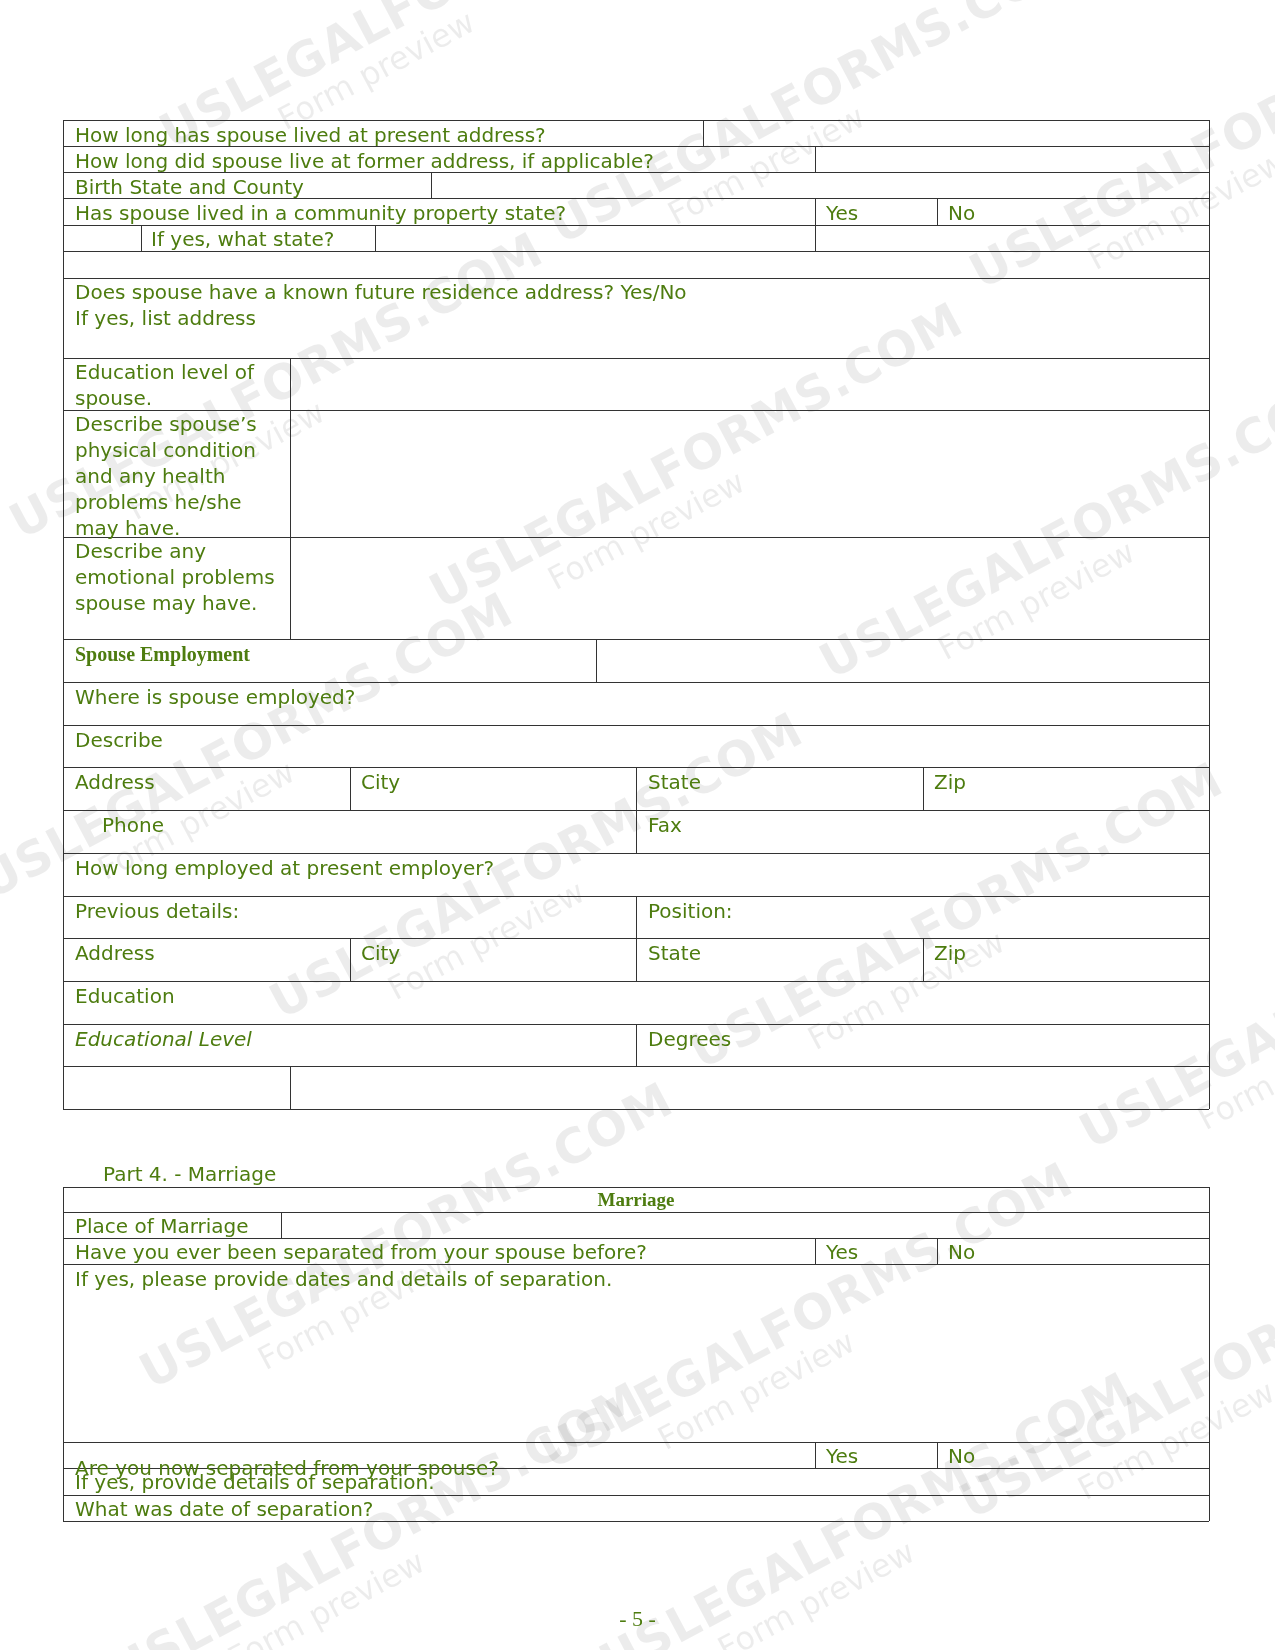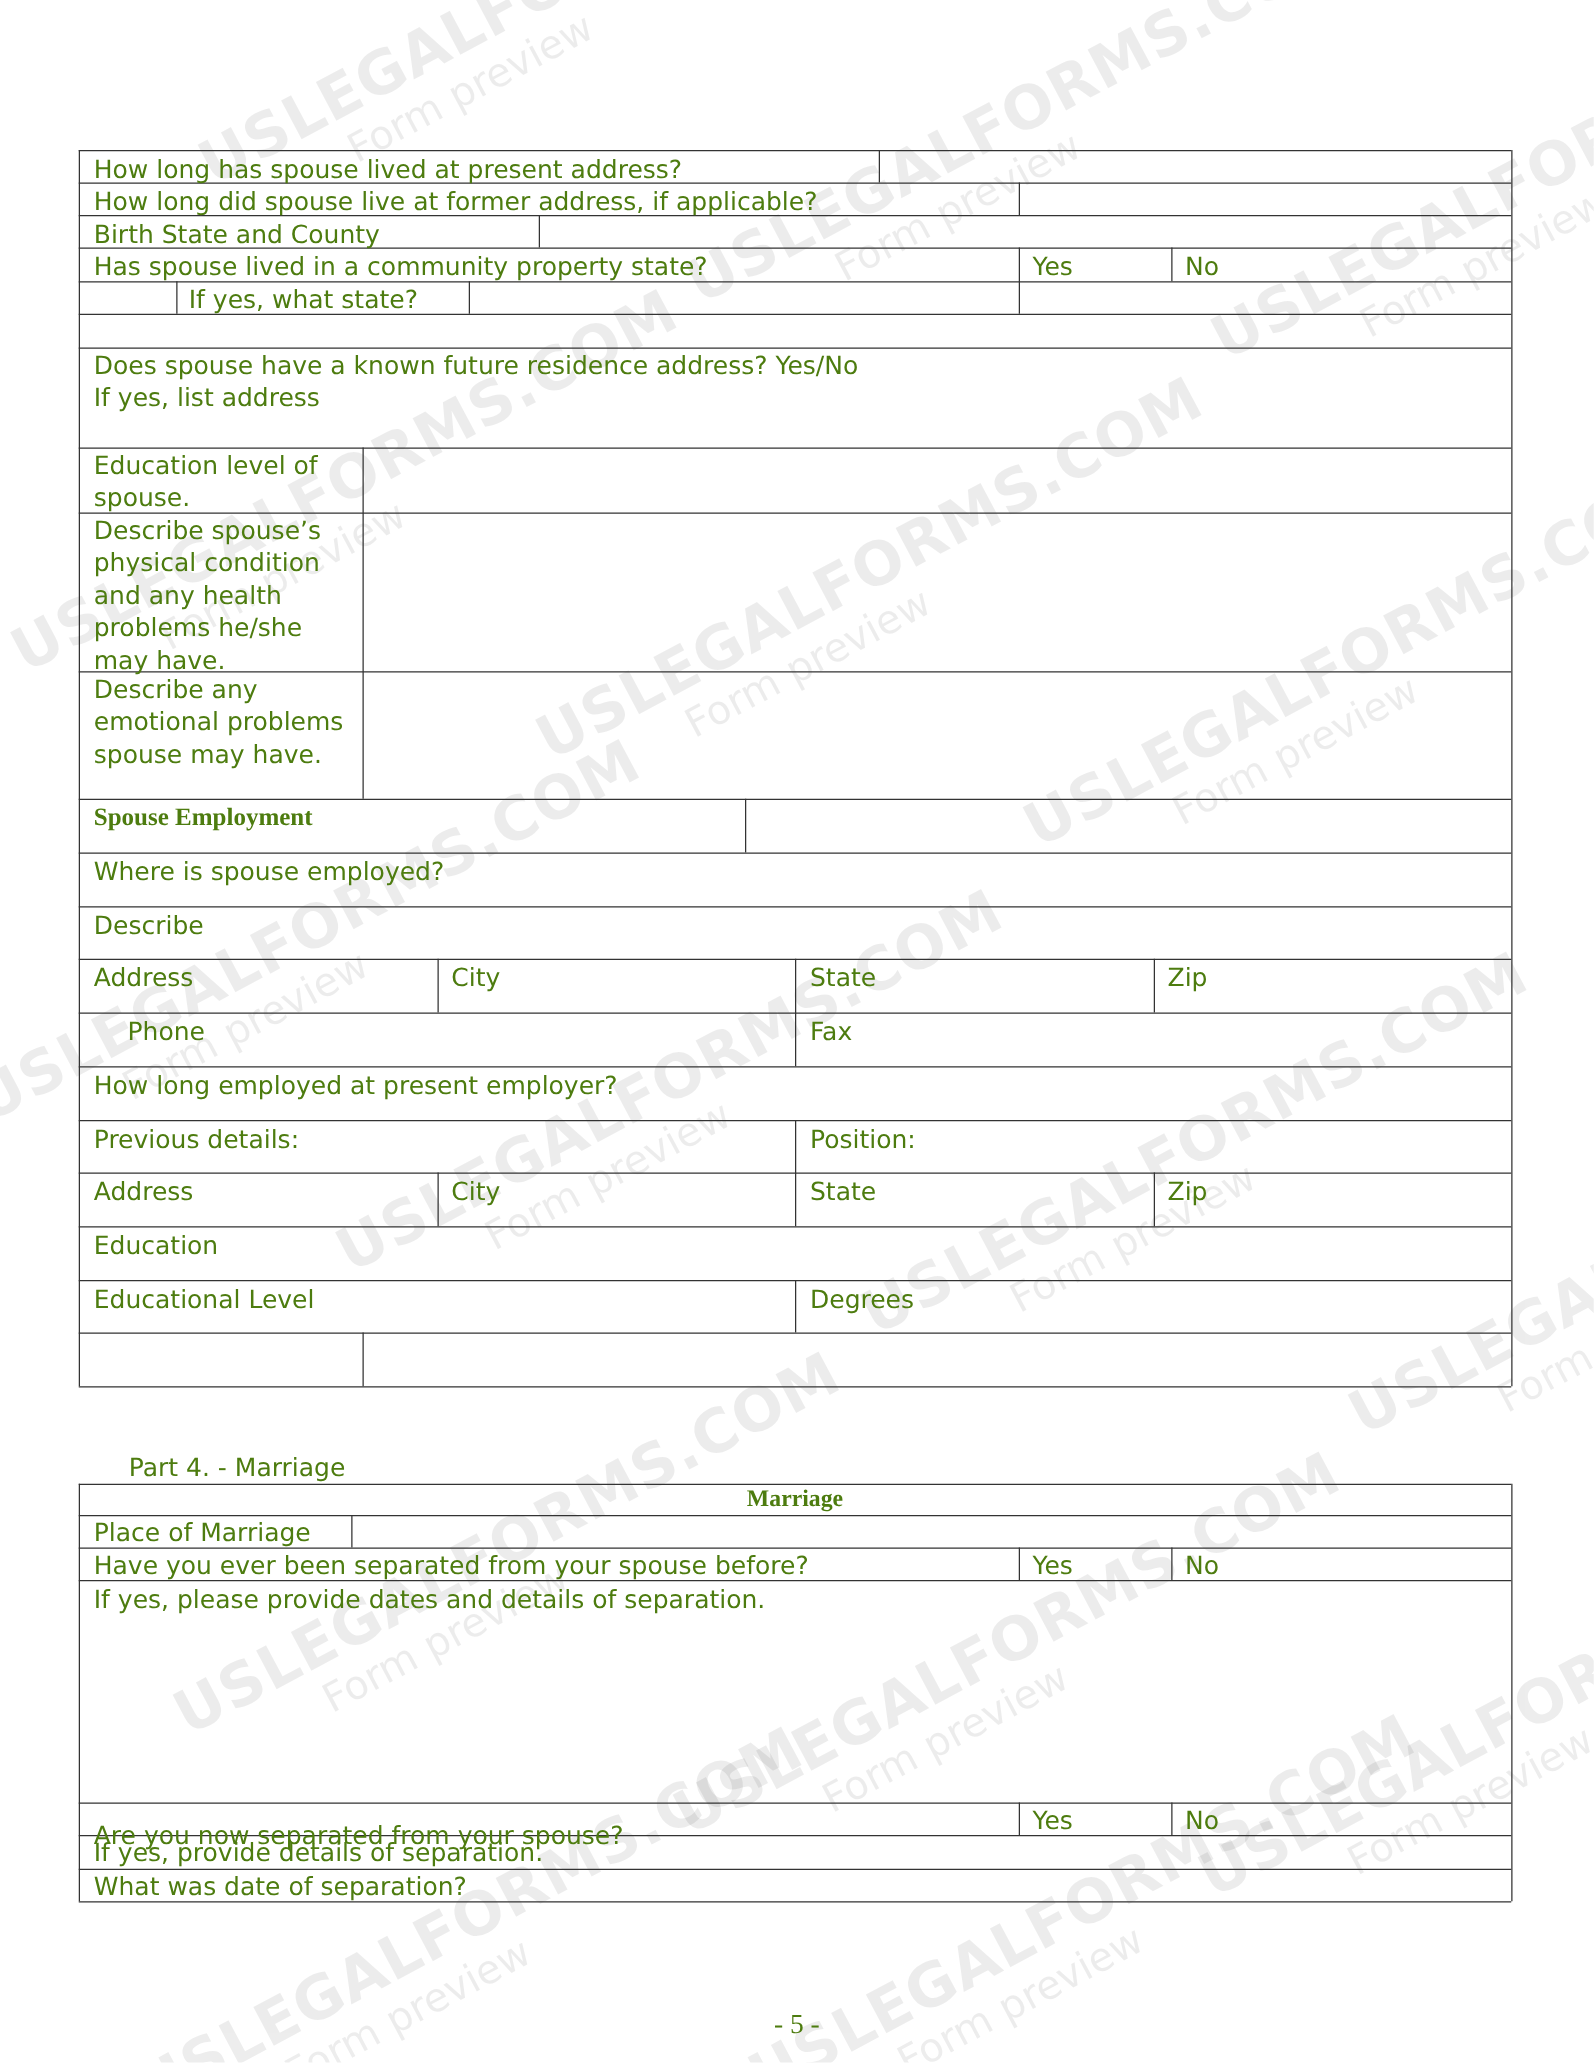--- a/index.html
+++ b/index.html
@@ -176,21 +176,21 @@
   <div class="t" style="left:75px;top:898px;">Previous details:</div>
   <div class="t" style="left:648px;top:898px;">Position:</div>
 
   <div class="t" style="left:75px;top:940px;">Address</div>
   <div class="t" style="left:361px;top:940px;">City</div>
   <div class="t" style="left:648px;top:940px;">State</div>
   <div class="t" style="left:934px;top:940px;">Zip</div>
 
   <div class="t" style="left:75px;top:983px;">Education</div>
 
-  <div class="t" style="left:75px;top:1026px;">Educational Level</div>
+  <div class="t" style="left:75px;top:1026px;font-style:italic;">Educational Level</div>
   <div class="t" style="left:648px;top:1026px;">Degrees</div>
 
   <div class="field" style="left:64px;top:1067px;width:225px;height:41px;"></div>
   <div class="field" style="left:292px;top:1067px;width:916px;height:41px;"></div>
 </div>
 
 <div class="t" style="left:75px;top:1161px;margin-left:28px;">Part 4. - Marriage</div>
 
 <div>
   <div class="vl" style="left:63px;top:1187px;height:334px;"></div>

